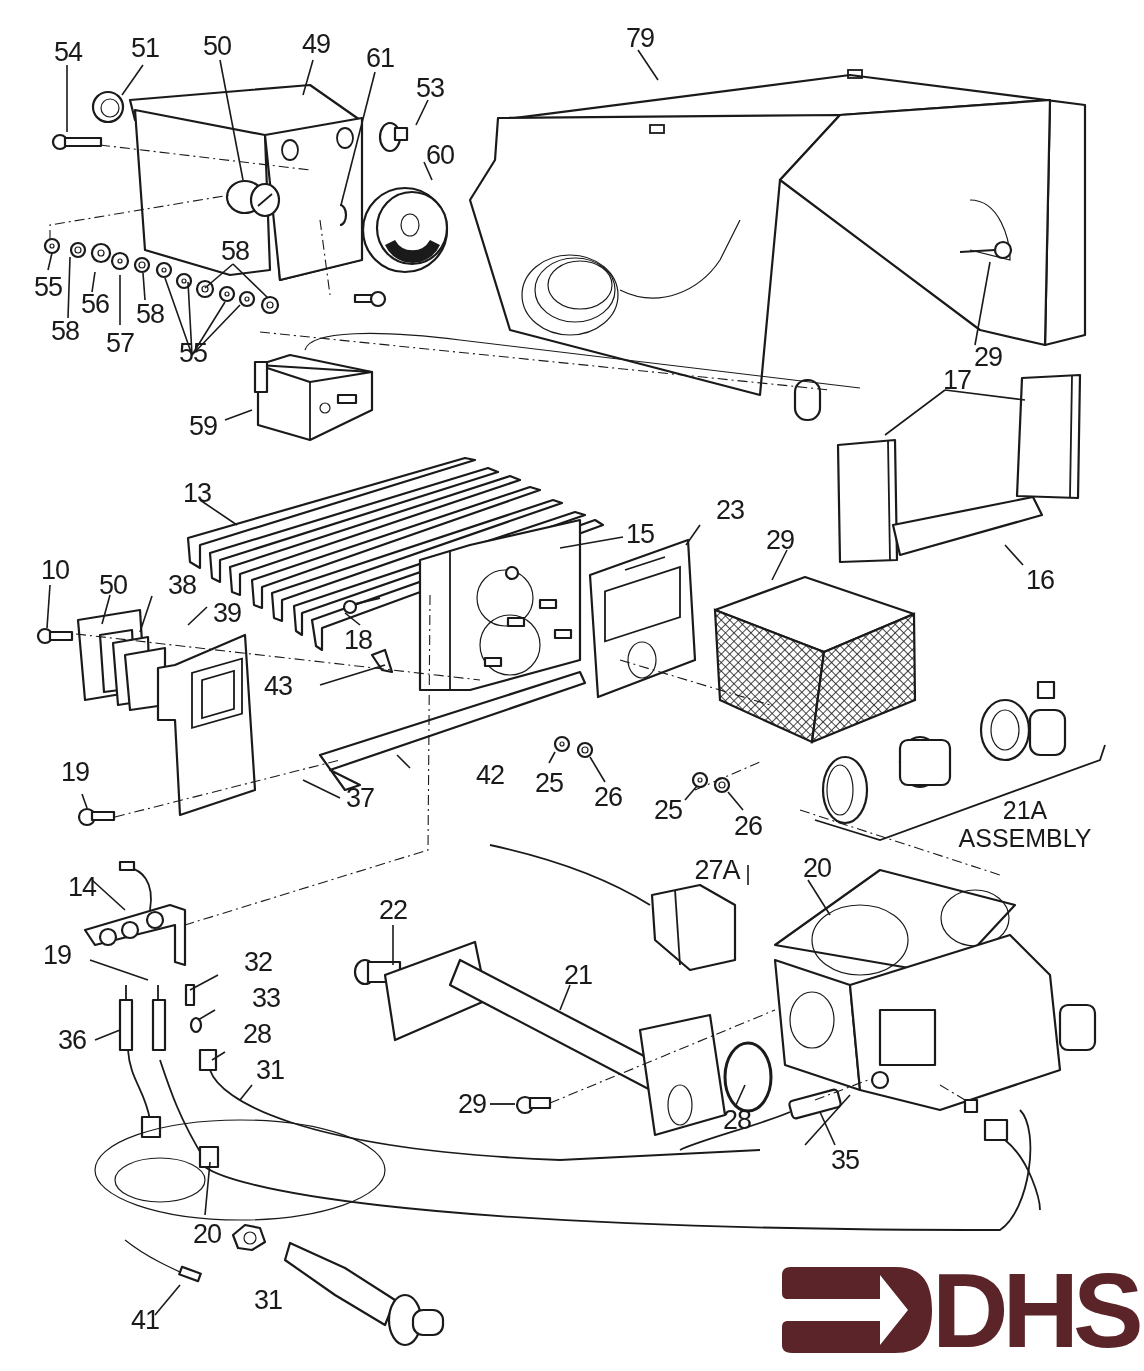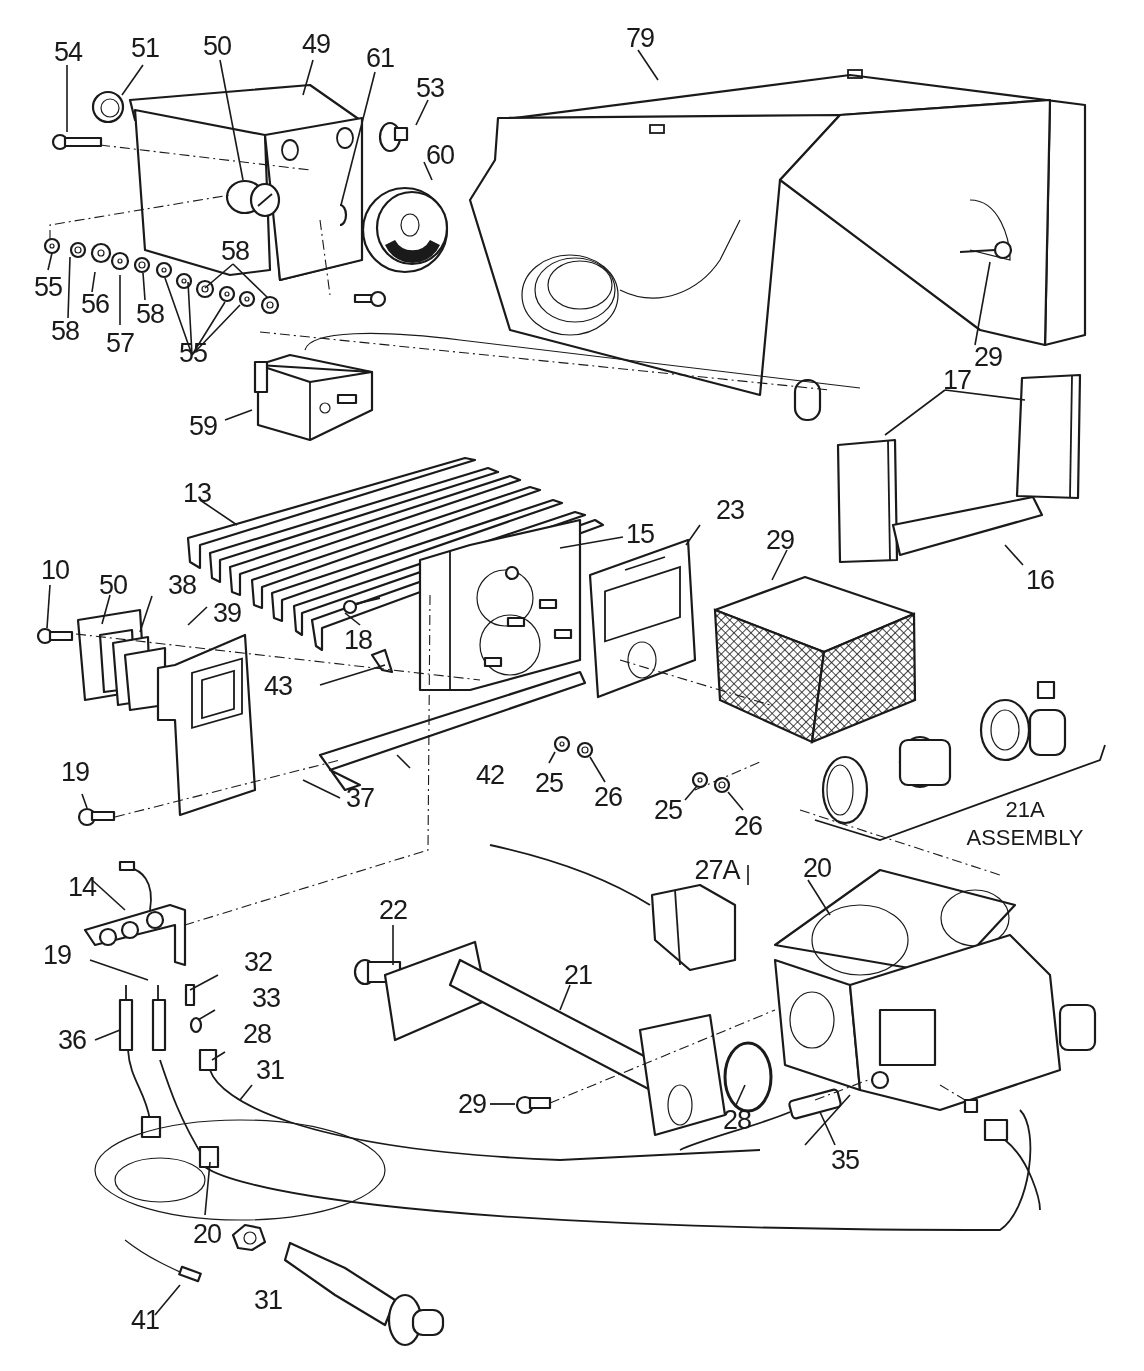--- a/index.html
+++ b/index.html
@@ -8,21 +8,21 @@
   #stage { position: absolute; left: 0; top: 0; width: 1144px; height: 1371px; }
   svg { position: absolute; left: 0; top: 0; }
   .part { fill: #ffffff; stroke: #1a1a1a; stroke-width: 2.2; stroke-linejoin: round; }
   .line { fill: none; stroke: #1a1a1a; stroke-width: 1.8; }
   .thin { fill: none; stroke: #1a1a1a; stroke-width: 1.2; }
   .dash { fill: none; stroke: #1a1a1a; stroke-width: 1.1; stroke-dasharray: 10 4 2 4; }
   .leader { fill: none; stroke: #1a1a1a; stroke-width: 1.6; }
   .hatch { fill: url(#hatch); stroke: #1a1a1a; stroke-width: 2.2; }
   .callout { position: absolute; font-size: 27px; color: #1a1a1a; letter-spacing: -1px;
              line-height: 1; white-space: nowrap; transform: translate(-50%, -50%); }
-  .callout.assembly { font-size: 22px; letter-spacing: 0; }
+  .callout.assembly { font-size: 25px; letter-spacing: 0; }
   #logo { position: absolute; left: 780px; top: 1265px; width: 355px; height: 90px; }
   #logo-text { position: absolute; left: 152px; top: -8px; font-size: 106px; font-weight: bold;
                color: #5a2428; letter-spacing: -6px; line-height: 1; }
 </style>
 </head>
 <body>
 
 <div id="stage">
 <svg width="1144" height="1371" viewBox="0 0 1144 1371">
   <defs>
@@ -434,13 +434,19 @@
 <div class="callout" style="left:72px;top:1040px">36</div>
 <div class="callout" style="left:257px;top:1034px">28</div>
 <div class="callout" style="left:270px;top:1070px">31</div>
 <div class="callout" style="left:737px;top:1120px">28</div>
 <div class="callout" style="left:472px;top:1104px">29</div>
 <div class="callout" style="left:845px;top:1160px">35</div>
 <div class="callout" style="left:207px;top:1234px">20</div>
 <div class="callout" style="left:268px;top:1300px">31</div>
 <div class="callout" style="left:145px;top:1320px">41</div>
 
+<div id="logo">
+  <svg width="160" height="90" viewBox="0 0 160 90" style="position:absolute;left:0;top:0">
+    <path d="M12,2 L115,2 C140,2 152,15 152,45 C152,75 140,88 115,88 L12,88 C4,88 2,84 2,80 L2,62 C2,58 4,56 8,56 L100,56 L100,80 L128,45 L100,10 L100,34 L8,34 C4,34 2,32 2,28 L2,10 C2,4 6,2 12,2 Z" fill="#5a2428"></path>
+  </svg>
+  <div id="logo-text">DHS</div>
 </div>
+</div>
 
 </body></html>

